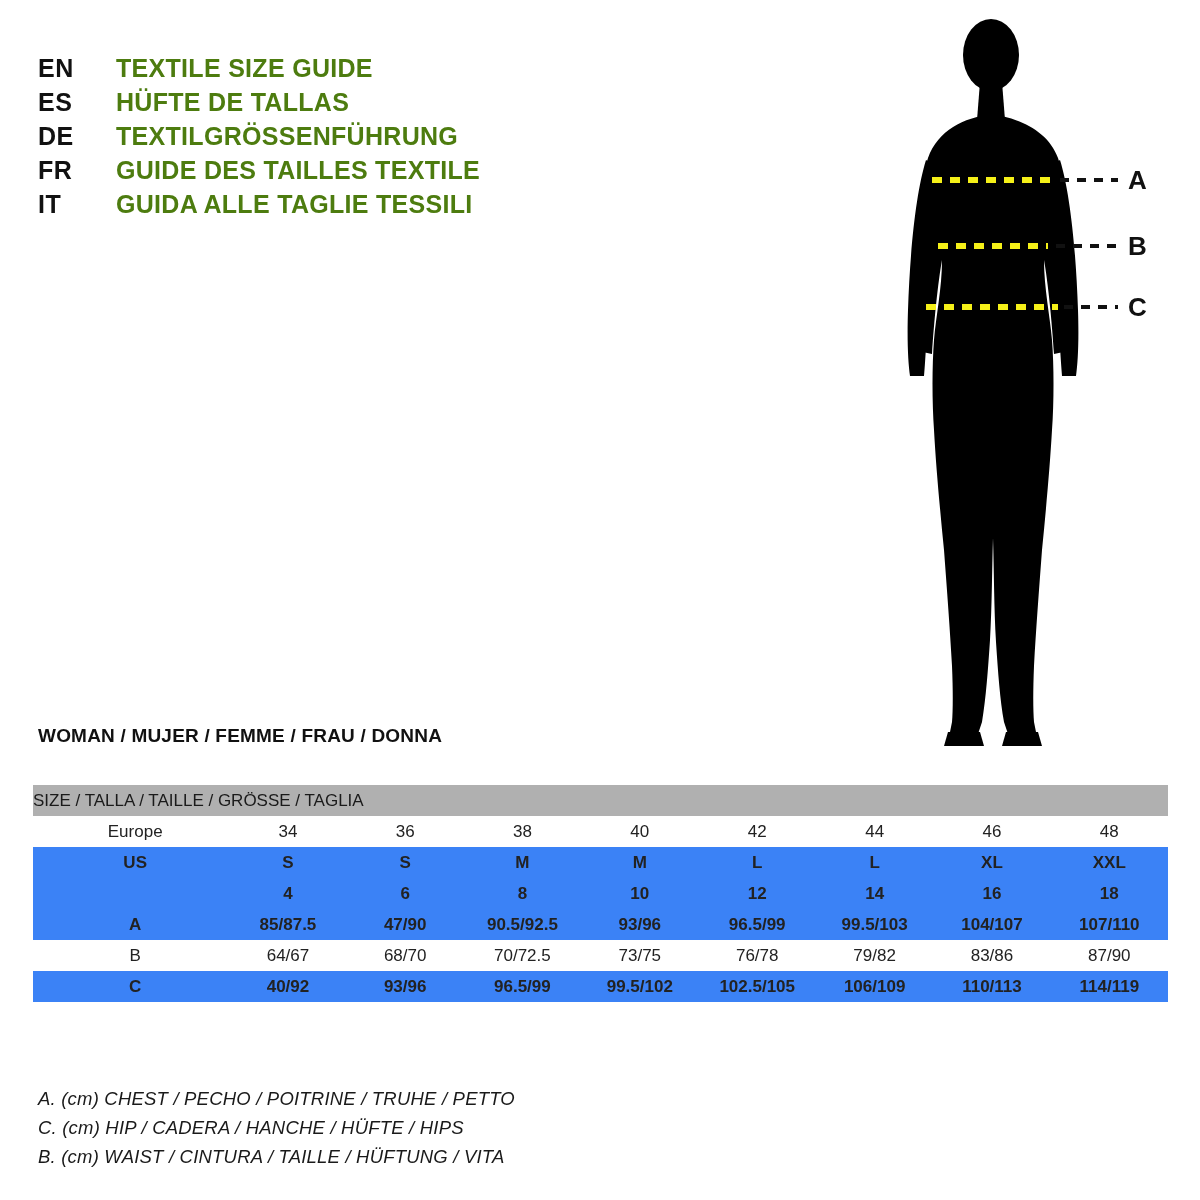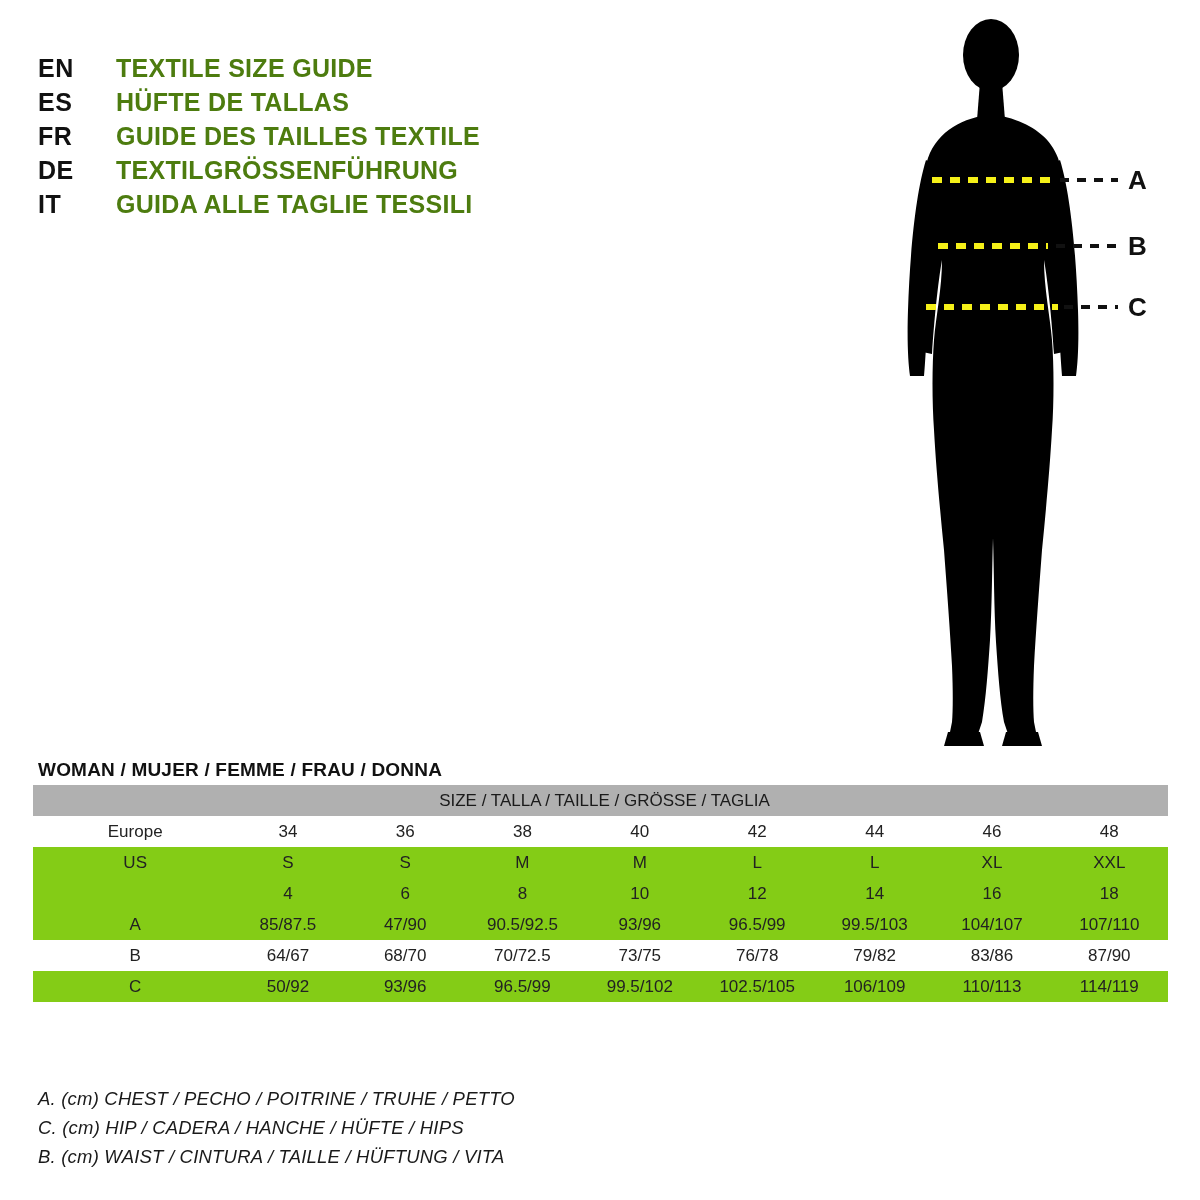--- a/index.html
+++ b/index.html
@@ -61,21 +61,21 @@
     position: absolute;
     font-size: 26px;
     font-weight: bold;
     color: #111;
   }
 
   
   .section-heading {
     position: absolute;
     left: 38px;
-    top: 759px;
+    top: 725px;
     font-size: 19px;
     font-weight: bold;
     letter-spacing: 0.2px;
     color: #111;
   }
 
   
   .size-table {
     position: absolute;
     left: 33px;
@@ -87,28 +87,28 @@
   }
   .size-table td, .size-table th {
     padding: 0;
     height: 31px;
     font-weight: normal;
     text-align: center;
     vertical-align: middle;
   }
   .size-table .hdr-row td {
     background: #b0b0b0;
-    text-align: center;
-    padding-left: 8px;
+    text-align: left;
     font-size: 17px;
     color: #1a1a1a;
     height: 31px;
   }
   .size-table tbody tr.alt td {
-    background: #84cc16;
+    background: #3b82f6;
+    font-weight: bold;
   }
   .size-table tbody tr.plain td {
     background: #ffffff;
   }
   .row-label {
     text-align: left;
     padding-left: 8px !important;
     width: 190px;
   }
   .data-cell {
@@ -137,26 +137,26 @@
 <div class="title-block">
   <div class="title-row">
     <span class="lang-code">EN</span>
     <span class="lang-text">TEXTILE SIZE GUIDE</span>
   </div>
   <div class="title-row">
     <span class="lang-code">ES</span>
     <span class="lang-text">HÜFTE DE TALLAS</span>
   </div>
   <div class="title-row">
+    <span class="lang-code">DE</span>
+    <span class="lang-text">TEXTILGRÖSSENFÜHRUNG</span>
+  </div>
+  <div class="title-row">
     <span class="lang-code">FR</span>
     <span class="lang-text">GUIDE DES TAILLES TEXTILE</span>
-  </div>
-  <div class="title-row">
-    <span class="lang-code">DE</span>
-    <span class="lang-text">TEXTILGRÖSSENFÜHRUNG</span>
   </div>
   <div class="title-row">
     <span class="lang-code">IT</span>
     <span class="lang-text">GUIDA ALLE TAGLIE TESSILI</span>
   </div>
 </div>
 
 <div class="figure-area">
   <svg class="figure-svg" width="330" height="740" viewBox="0 0 330 740">
 
@@ -279,21 +279,21 @@
       <td class="data-cell">70/72.5</td>
       <td class="data-cell">73/75</td>
       <td class="data-cell">76/78</td>
       <td class="data-cell">79/82</td>
       <td class="data-cell">83/86</td>
       <td class="data-cell">87/90</td>
     </tr>
 
     <tr class="alt">
       <td class="row-label">C</td>
-      <td class="data-cell">50/92</td>
+      <td class="data-cell">40/92</td>
       <td class="data-cell">93/96</td>
       <td class="data-cell">96.5/99</td>
       <td class="data-cell">99.5/102</td>
       <td class="data-cell">102.5/105</td>
       <td class="data-cell">106/109</td>
       <td class="data-cell">110/113</td>
       <td class="data-cell">114/119</td>
     </tr>
   </tbody>
 </table>

